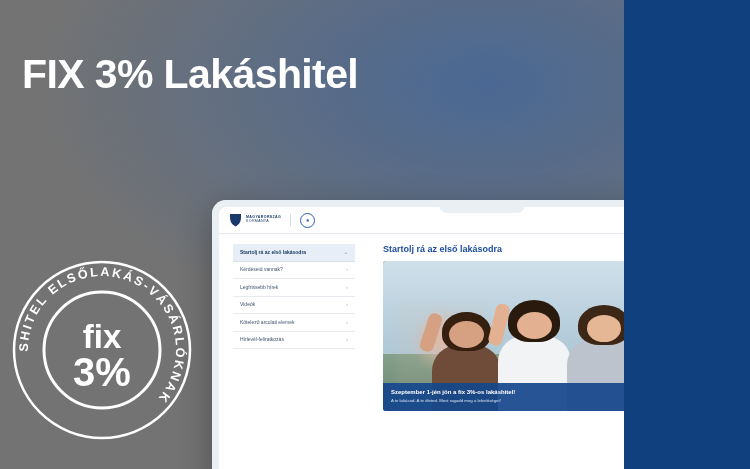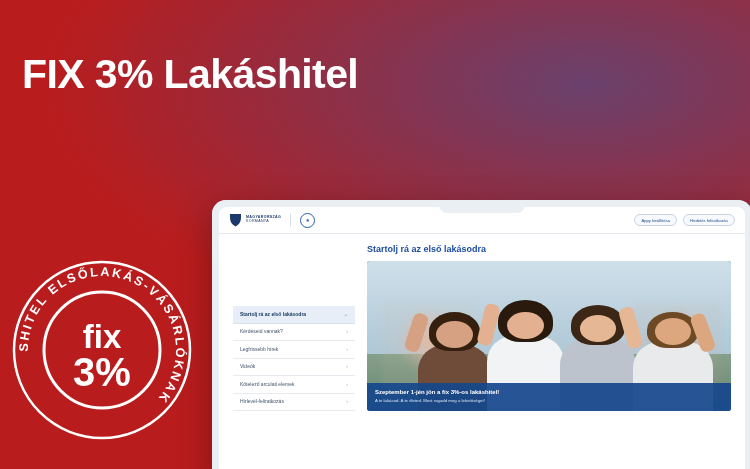--- a/index.html
+++ b/index.html
@@ -9,24 +9,24 @@
   body {
     width: 750px;
     height: 469px;
     overflow: hidden;
     font-family: "Liberation Sans", sans-serif;
     background: #10407e;
   }
 
   #stage {
     position: relative;
-    width: 750px;
+    width: 624px;
     height: 469px;
     background: linear-gradient(135deg, #11448a 0%, #0f3d7e 45%, #0d3straight 100%);
-    background-color: #b91c1c;
+    background-color: #737373;
     overflow: hidden;
   }
 
   
   #stage::before {
     content: "";
     position: absolute;
     inset: 0;
     background: radial-gradient(120% 90% at 78% 18%, rgba(40,95,175,0.55) 0%, rgba(15,63,130,0) 60%);
     pointer-events: none;
@@ -172,22 +172,21 @@
   }
   .page-title {
     font-size: 12.5px;
     color: #15325f;
     font-weight: bold;
     margin: 2px 0 10px 0;
     letter-spacing: -0.2px;
   }
   .content-row {
     display: flex;
-    gap: 12px;
-    align-items: flex-end;
+    gap: 28px;
   }
 
   
   .side-nav {
     width: 122px;
     flex: 0 0 122px;
   }
   .nav-item {
     display: flex;
     align-items: center;

